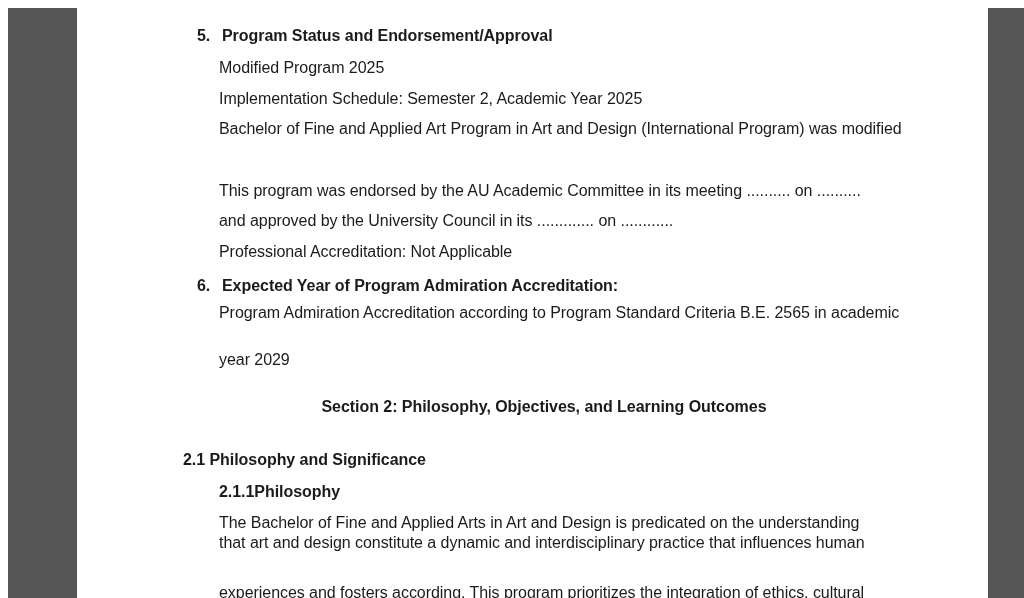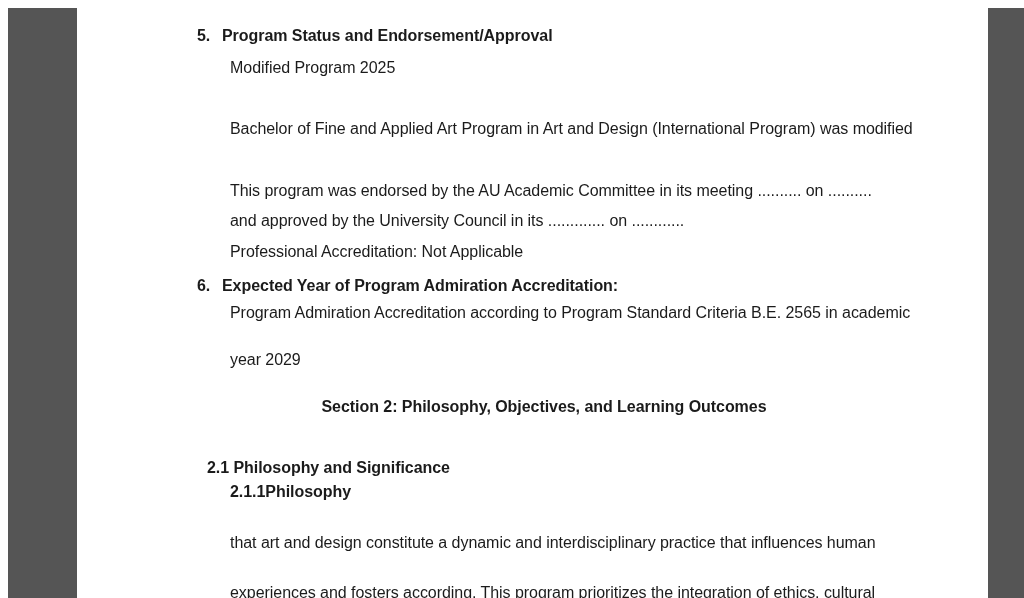--- a/index.html
+++ b/index.html
@@ -29,54 +29,56 @@
     font-size: 16px;
     line-height: 21px;
     height: 21px;
     white-space: nowrap;
     color: var(--text, #1b1b1b);
     letter-spacing: -0.05px;
   }
   .bold { font-weight: bold; }
   .numbered { left: 112px; }
   .num { display: inline-block; width: 25px; }
-  .body-indent { left: 138px; margin-left: 11px; }
-  .level1 { left: 126px; margin-top: 8px; }
+  .body-indent { left: 138px; }
+  .level1 { left: 102px; }
   .center-head {
     left: 110px;
     width: 714px;
     text-align: center;
   }
 </style>
 </head>
 <body>
 
 <div class="canvas">
   <div class="page">
 
     <div class="ln bold numbered" style="top:9px">
       <span class="num">5.</span><span>Program Status and Endorsement/Approval</span>
     </div>
 
     <div class="ln body-indent" style="top:45px">Modified Program 2025</div>
+    <div class="ln body-indent" style="top:76px">Implementation Schedule: Semester 2, Academic Year 2025</div>
     <div class="ln body-indent" style="top:106px">Bachelor of Fine and Applied Art Program in Art and Design (International Program) was modified</div>
     <div class="ln body-indent" style="top:168px">This program was endorsed by the AU Academic Committee in its meeting .......... on ..........</div>
     <div class="ln body-indent" style="top:198px">and approved by the University Council in its ............. on ............</div>
     <div class="ln body-indent" style="top:229px">Professional Accreditation: Not Applicable</div>
 
     <div class="ln bold numbered" style="top:259px">
       <span class="num">6.</span><span>Expected Year of Program Admiration Accreditation:</span>
     </div>
 
     <div class="ln body-indent" style="top:290px">Program Admiration Accreditation according to Program Standard Criteria B.E. 2565 in academic</div>
     <div class="ln body-indent" style="top:337px">year 2029</div>
 
     <div class="ln bold center-head" style="top:384px">Section 2: Philosophy, Objectives, and Learning Outcomes</div>
 
     <div class="ln bold level1" style="top:437px">2.1 Philosophy and Significance</div>
 
     <div class="ln bold body-indent" style="top:469px">2.1.1Philosophy</div>
 
+    <div class="ln body-indent" style="top:500px">The Bachelor of Fine and Applied Arts in Art and Design is predicated on the understanding</div>
     <div class="ln body-indent" style="top:520px">that art and design constitute a dynamic and interdisciplinary practice that influences human</div>
     <div class="ln body-indent" style="top:570px">experiences and fosters according. This program prioritizes the integration of ethics, cultural</div>
 
   </div>
 </div>
 
 </body></html>

